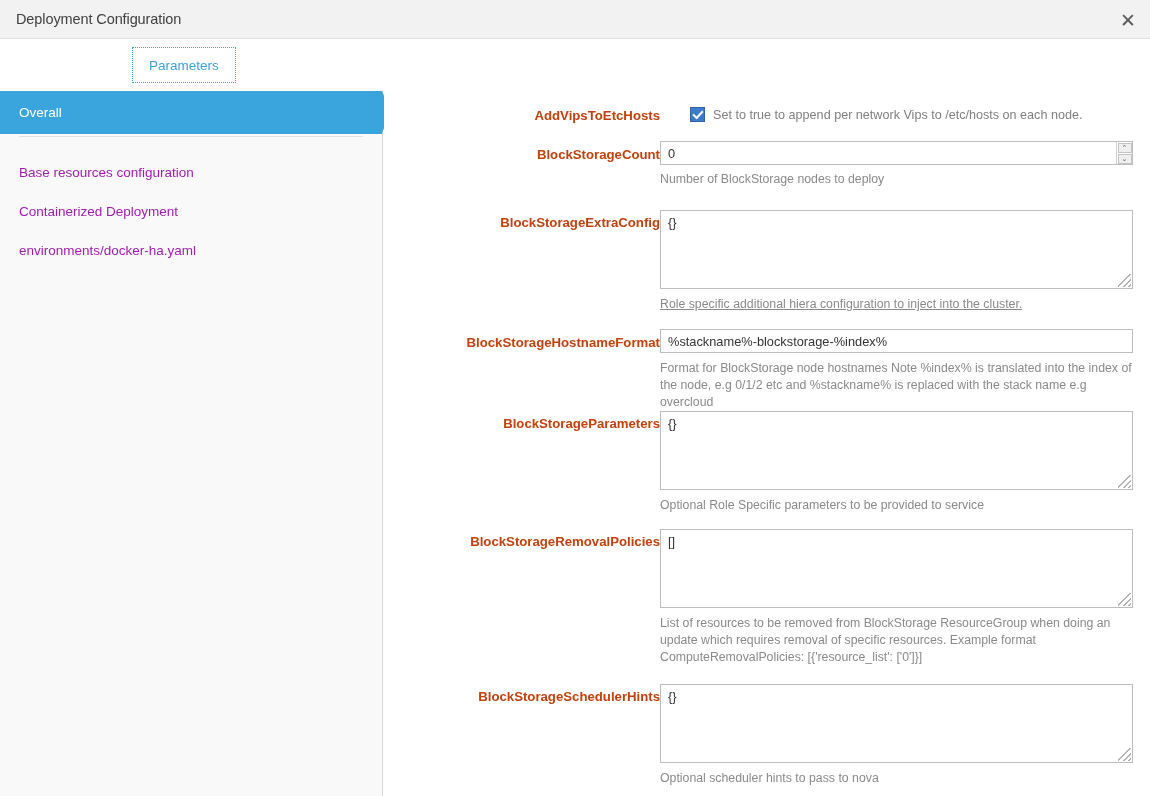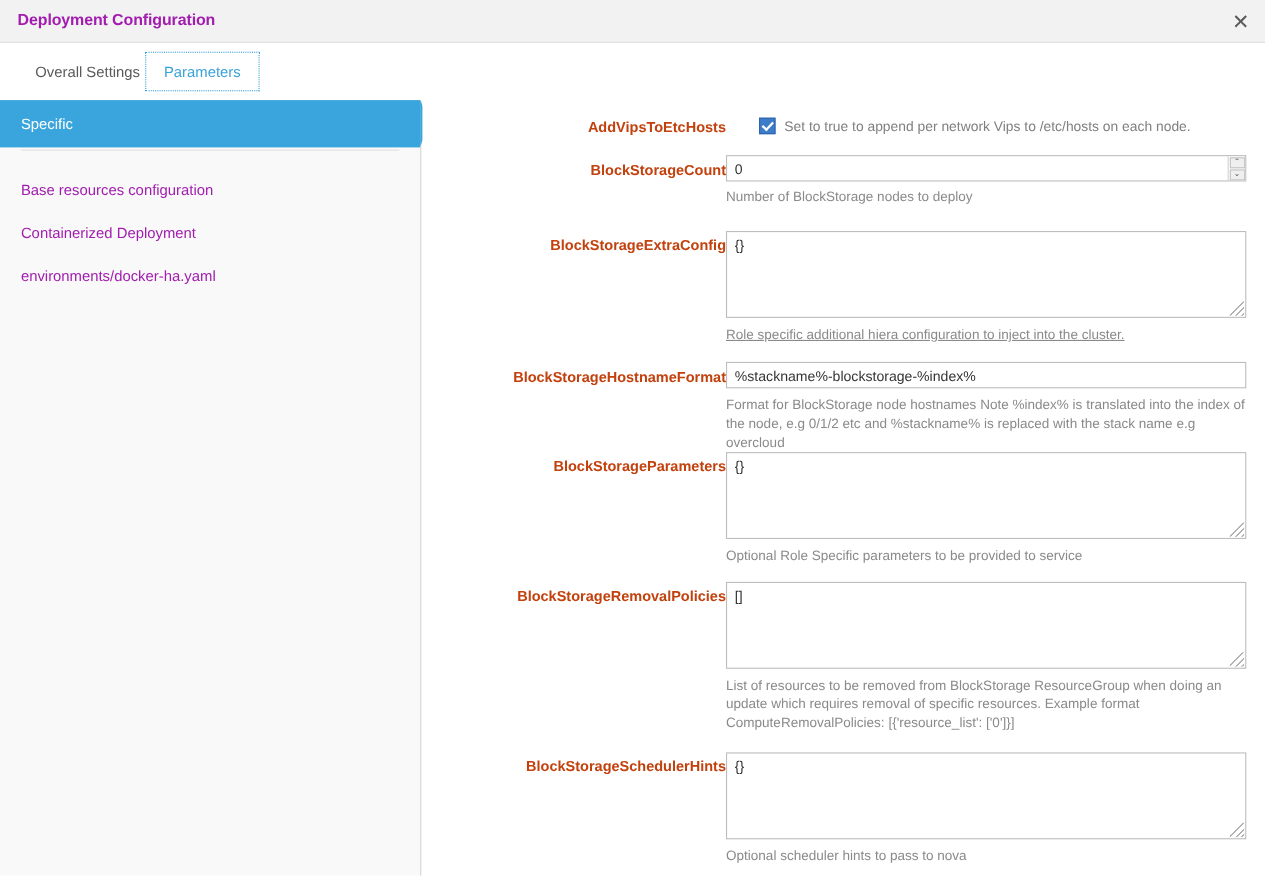--- a/index.html
+++ b/index.html
@@ -13,21 +13,21 @@
 
   
   #modal-header {
     position: absolute; top: 0; left: 0;
     width: 1150px; height: 39px;
     background: #f2f2f2;
     border-bottom: 1px solid #e0e0e0;
   }
   #modal-title {
     position: absolute; left: 16px; top: 11px;
-    font-size: 14.5px; font-weight: bold; color: #a21caf;
+    font-size: 14.5px; font-weight: normal; color: #404040;
     letter-spacing: -0.1px;
   }
   #close-button {
     position: absolute; right: 8px; top: 6px;
     width: 28px; height: 28px;
     display: flex; align-items: center; justify-content: center;
     cursor: pointer; color: #5a5a5a;
     font-size: 19px; line-height: 1;
     background: none; border: none; padding: 0;
     font-family: "Liberation Sans", sans-serif;
@@ -194,27 +194,26 @@
 </style>
 </head>
 <body>
 
 <div id="modal-header">
   <div id="modal-title">Deployment Configuration</div>
   <button id="close-button">✕</button>
 </div>
 
 <div id="tabbar">
-  <div class="tab" id="tab-overall">Overall Settings</div>
   <div class="tab active" id="tab-parameters">Parameters</div>
 </div>
 
 <div id="sidebar">
   <div class="side-item active" id="side-general">
-    <span>Specific</span>
+    <span>Overall</span>
   </div>
   <div id="side-divider"></div>
   <div class="side-item" id="side-base">
     <span>Base resources configuration</span>
   </div>
   <div class="side-item" id="side-container">
     <span>Containerized Deployment</span>
   </div>
   <div class="side-item" id="side-env">
     <span>environments/docker-ha.yaml</span>

